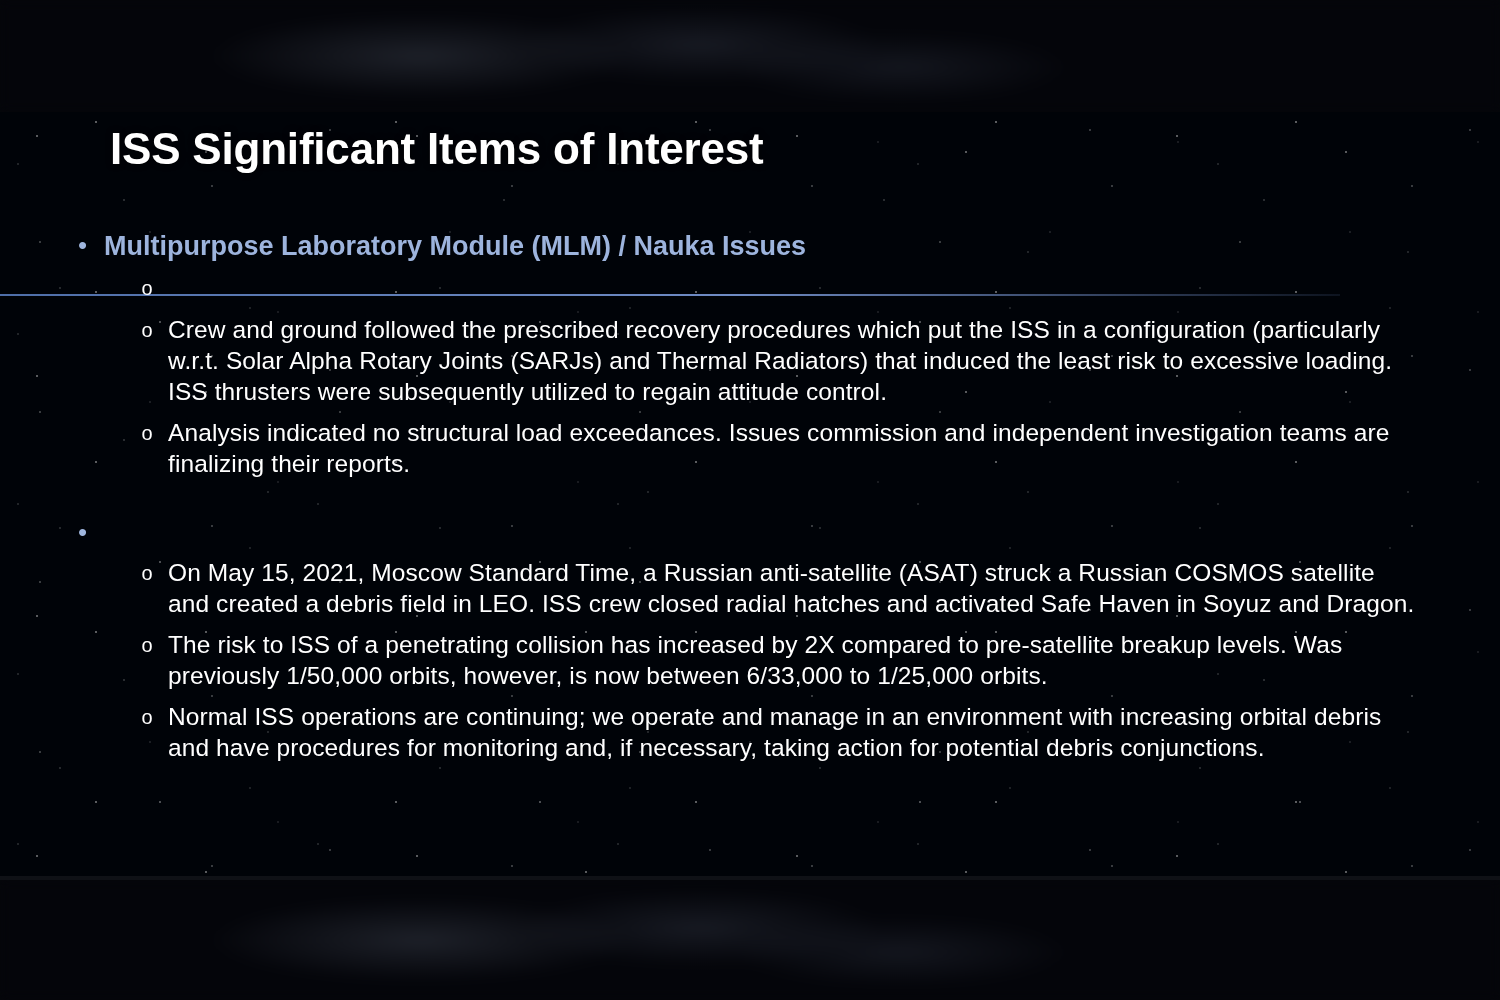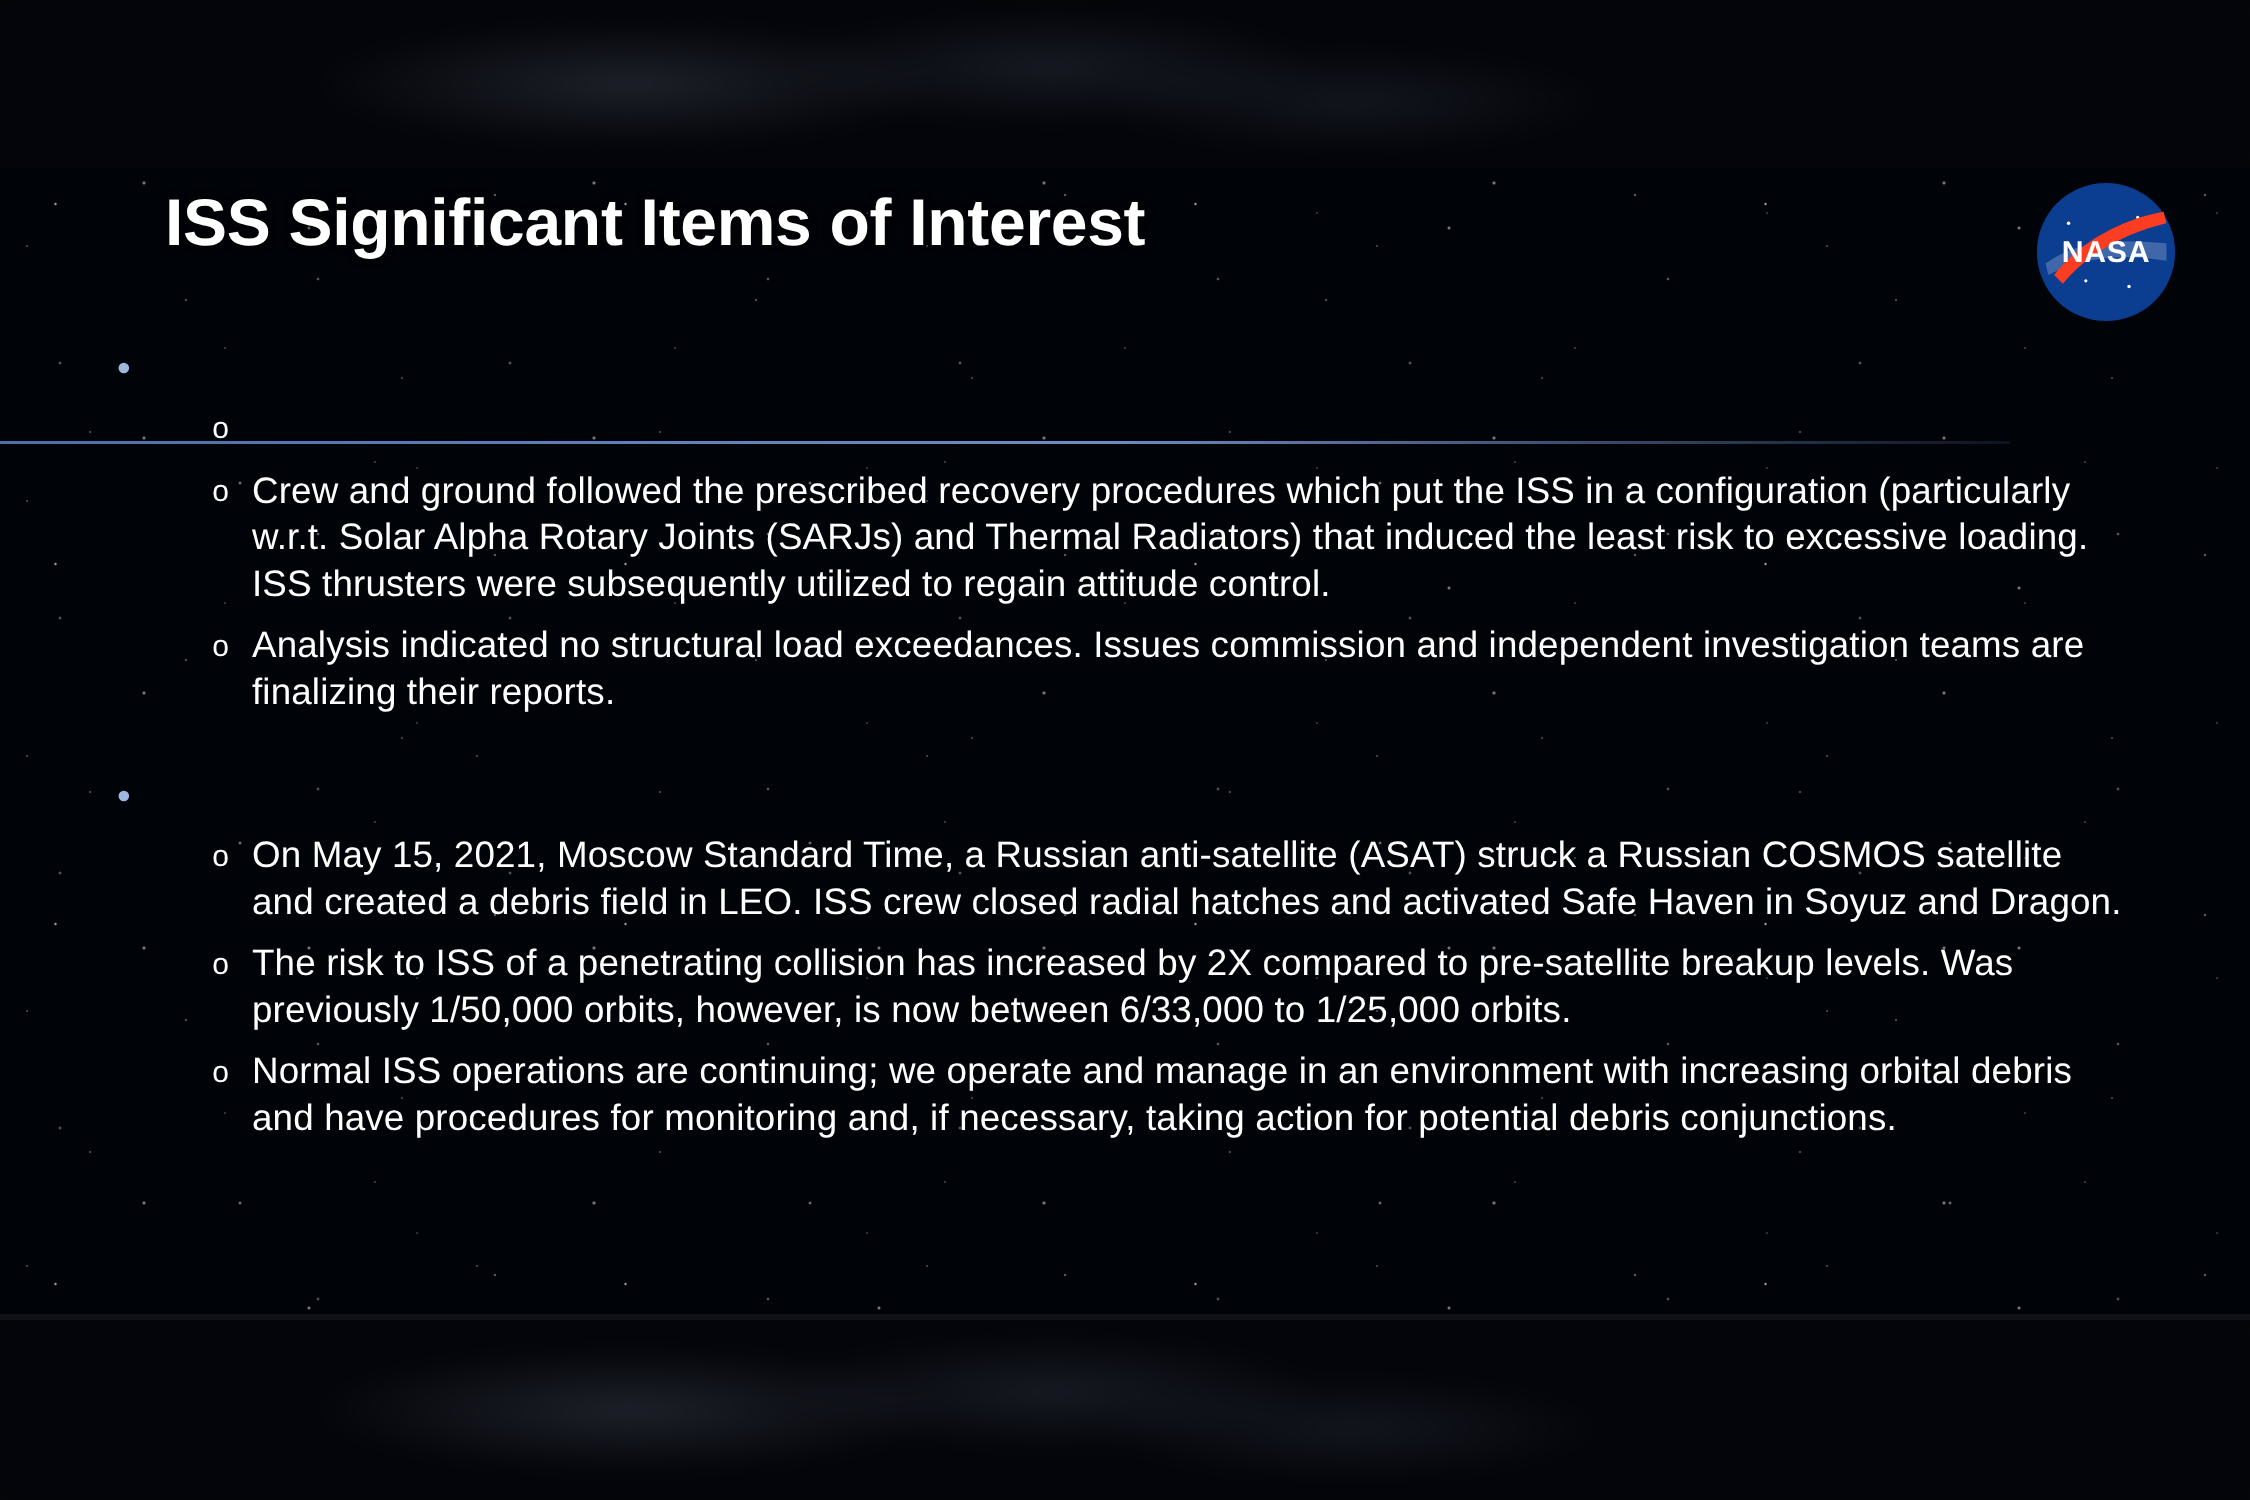--- a/index.html
+++ b/index.html
@@ -192,73 +192,60 @@
 
   <div id="slide">
     <div class="stars"></div>
 
     <div id="title-block">
       <h1 id="slide-title">ISS Significant Items of Interest</h1>
     </div>
 
     <div id="title-rule"></div>
 
-    <div id="nasa-logo">
-      <svg viewBox="0 0 100 100" width="96" height="96" aria-hidden="true">
-        <circle cx="50" cy="50" r="48" fill="#0b3d91"></circle>
-        <path d="M8 58 C28 44, 50 40, 92 44 L92 56 C54 50, 30 56, 10 66 Z" fill="#ffffff" opacity="0.22"></path>
-        <g fill="#ffffff">
-          <circle cx="24" cy="30" r="1.2"></circle>
-          <circle cx="72" cy="26" r="1.1"></circle>
-          <circle cx="36" cy="70" r="1.1"></circle>
-          <circle cx="66" cy="74" r="1.2"></circle>
-        </g>
-        <path d="M14 66 C34 40, 66 26, 90 22 L92 30 C66 36, 38 50, 20 72 Z" fill="#fc3d21"></path>
-        <text x="50" y="57" font-family="'Liberation Sans', sans-serif" font-size="21" font-weight="bold" fill="#ffffff" text-anchor="middle" letter-spacing="0.5">NASA</text>
-      </svg>
-    </div>
 
     <div id="content">
+
+      <div class="section">
+        <div class="section-head">
+          <span class="bullet-dot">•</span>
+          <span class="section-title">Multipurpose Laboratory Module (MLM) / Nauka Issues</span>
+        </div>
+        <ul class="sub">
+          <li>
+            <span class="sub-marker">o</span>
+          </li>
+          <li>
+            <span class="sub-marker">o</span>
+            <span class="sub-text">Crew and ground followed the prescribed recovery procedures which put the ISS in a configuration (particularly w.r.t. Solar Alpha Rotary Joints (SARJs) and Thermal Radiators) that induced the least risk to excessive loading. ISS thrusters were subsequently utilized to regain attitude control.</span>
+          </li>
+          <li>
+            <span class="sub-marker">o</span>
+            <span class="sub-text">Analysis indicated no structural load exceedances. Issues commission and independent investigation teams are finalizing their reports.</span>
+          </li>
+        </ul>
+      </div>
 
       <div class="section">
         <div class="section-head">
           <span class="bullet-dot">•</span>
         </div>
         <ul class="sub">
           <li>
             <span class="sub-marker">o</span>
-          </li>
-          <li>
-            <span class="sub-marker">o</span>
-            <span class="sub-text">Crew and ground followed the prescribed recovery procedures which put the ISS in a configuration (particularly w.r.t. Solar Alpha Rotary Joints (SARJs) and Thermal Radiators) that induced the least risk to excessive loading. ISS thrusters were subsequently utilized to regain attitude control.</span>
-          </li>
-          <li>
-            <span class="sub-marker">o</span>
-            <span class="sub-text">Analysis indicated no structural load exceedances. Issues commission and independent investigation teams are finalizing their reports.</span>
+            <span class="sub-text">On May 15, 2021, Moscow Standard Time, a Russian anti-satellite (ASAT) struck a Russian COSMOS satellite and created a debris field in LEO. ISS crew closed radial hatches and activated Safe Haven in Soyuz and Dragon.</span>
+          </li>
+          <li>
+            <span class="sub-marker">o</span>
+            <span class="sub-text">The risk to ISS of a penetrating collision has increased by 2X compared to pre-satellite breakup levels. Was previously 1/50,000 orbits, however, is now between 6/33,000 to 1/25,000 orbits.</span>
+          </li>
+          <li>
+            <span class="sub-marker">o</span>
+            <span class="sub-text">Normal ISS operations are continuing; we operate and manage in an environment with increasing orbital debris and have procedures for monitoring and, if necessary, taking action for potential debris conjunctions.</span>
           </li>
         </ul>
       </div>
 
-      <div class="section">
-        <div class="section-head">
-          <span class="bullet-dot">•</span>
-        </div>
-        <ul class="sub">
-          <li>
-            <span class="sub-marker">o</span>
-            <span class="sub-text">On May 15, 2021, Moscow Standard Time, a Russian anti-satellite (ASAT) struck a Russian COSMOS satellite and created a debris field in LEO. ISS crew closed radial hatches and activated Safe Haven in Soyuz and Dragon.</span>
-          </li>
-          <li>
-            <span class="sub-marker">o</span>
-            <span class="sub-text">The risk to ISS of a penetrating collision has increased by 2X compared to pre-satellite breakup levels. Was previously 1/50,000 orbits, however, is now between 6/33,000 to 1/25,000 orbits.</span>
-          </li>
-          <li>
-            <span class="sub-marker">o</span>
-            <span class="sub-text">Normal ISS operations are continuing; we operate and manage in an environment with increasing orbital debris and have procedures for monitoring and, if necessary, taking action for potential debris conjunctions.</span>
-          </li>
-        </ul>
-      </div>
-
     </div>
   </div>
 
   <div id="bottom-seam"></div>
 </div>
 
 </body></html>

